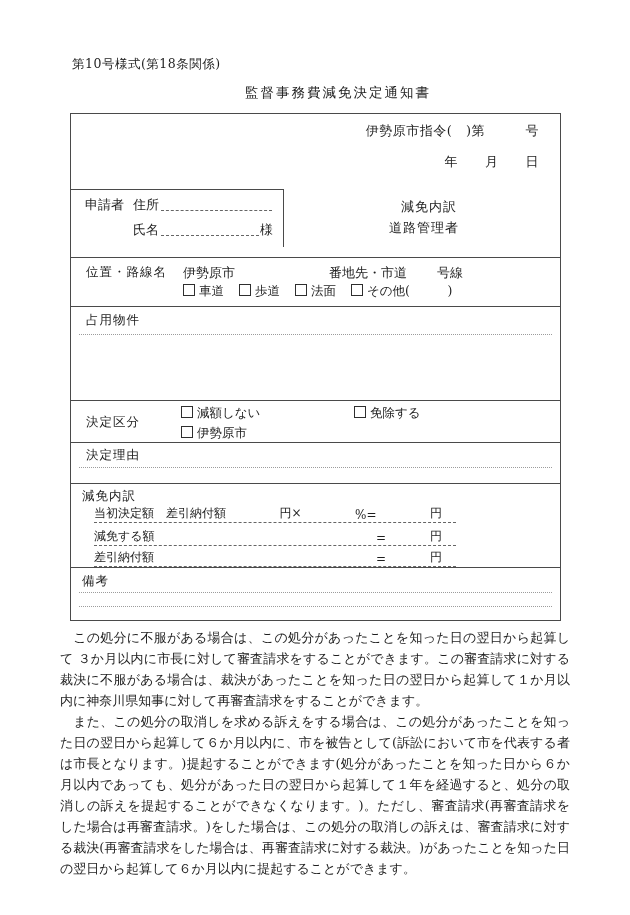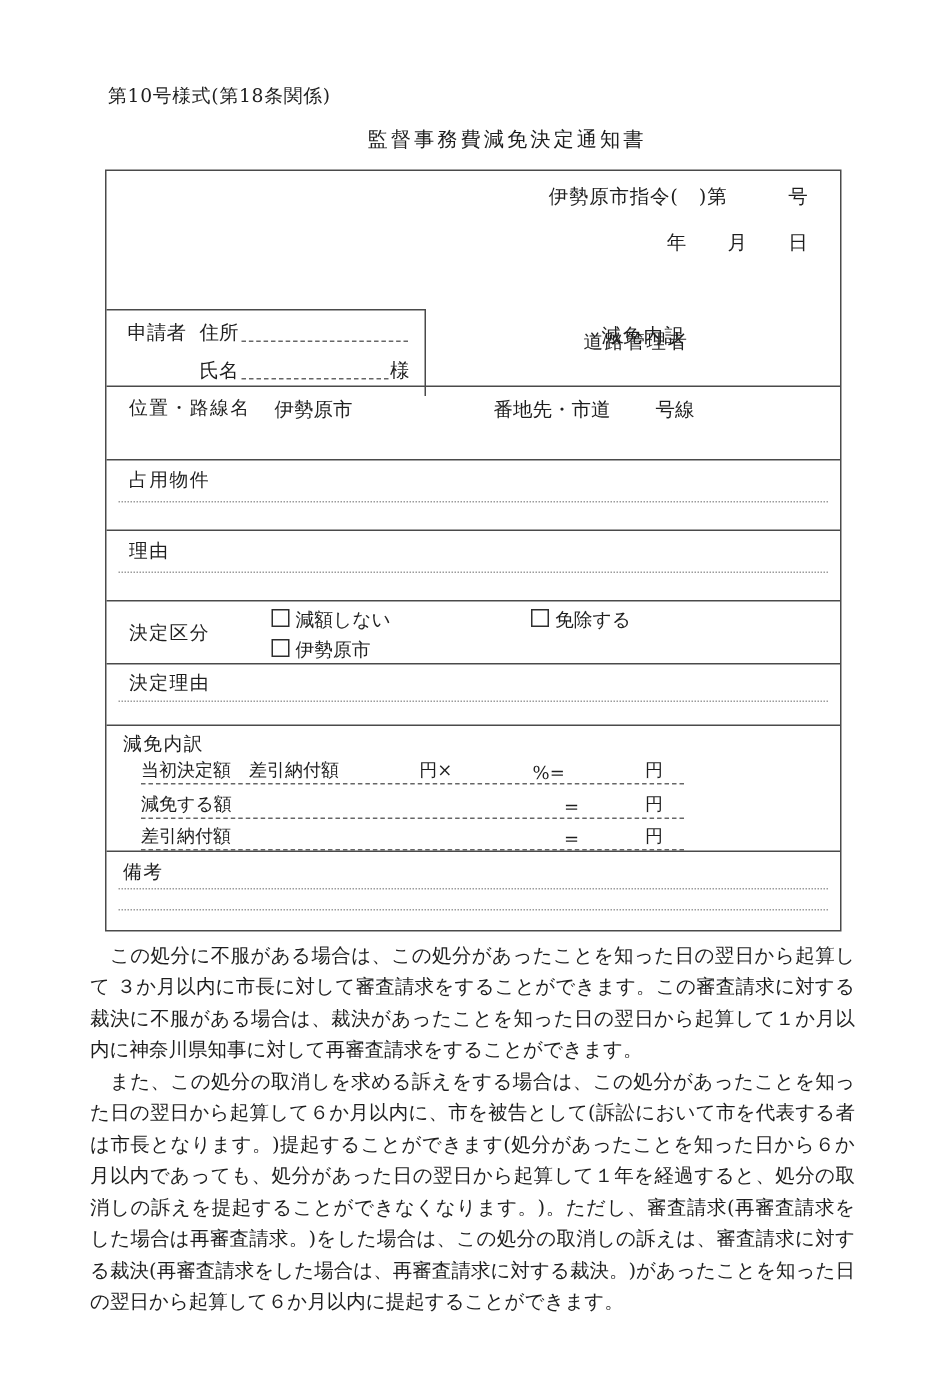--- a/index.html
+++ b/index.html
@@ -11,21 +11,21 @@
   .abs{position:absolute;}
   .form-number{left:72px;top:56px;font-size:12.5px;letter-spacing:.5px;}
   .doc-title{left:0;right:0;top:84px;text-align:center;font-size:13.5px;letter-spacing:2px;}
   .form-box{left:70px;top:113px;width:489px;height:506px;border:1px solid #4a4a4a;}
   .sec{position:absolute;left:0;width:100%;box-sizing:border-box;}
   .bt{border-top:1px solid #4a4a4a;}
   .sec-header{top:0;height:85px;}
   .directive-line{position:absolute;top:8px;right:21px;letter-spacing:.5px;}
   .date-line{position:absolute;top:39px;right:21px;letter-spacing:.5px;}
   .road-admin{position:absolute;top:61px;left:318px;letter-spacing:1px;margin-top:44px;}
-  .sec-applicant{top:92px;height:58px;}
+  .sec-applicant{top:75px;height:58px;}
   .applicant-box{position:absolute;left:0;top:0;width:212px;height:57px;
     border-top:1px solid #4a4a4a;border-right:1px solid #4a4a4a;}
   .ap-row{position:absolute;left:14px;width:188px;display:flex;align-items:flex-end;}
   .ap-row1{top:6px;}
   .ap-row2{top:31px;}
   .ap-gap{width:9px;flex:0 0 auto;}
   .ap-indent{width:48px;flex:0 0 auto;}
   .dash-fill{flex:1 1 auto;border-bottom:1px dashed #666;margin:0 1px 3px 2px;height:1px;}
   .mayor{position:absolute;left:330px;top:9px;letter-spacing:1px;}
   .row-label{position:absolute;left:15px;font-size:12.5px;letter-spacing:1px;}
@@ -90,31 +90,33 @@
         </div>
       </div>
       <div class="mayor">減免内訳</div>
     </div>
 
     <div class="sec sec-location bt">
       <span class="row-label" style="top:6px">位置・路線名</span>
       <span class="loc-city">伊勢原市</span>
       <span class="loc-lot">番地先・市道</span>
       <span class="loc-route">号線</span>
+      <div class="cb-row">
+        <span><i class="cbx"></i><span>車道</span></span>
+        <span><i class="cbx"></i><span>歩道</span></span>
+        <span><i class="cbx"></i><span>法面</span></span>
+        <span><i class="cbx"></i><span>その他(　　　)</span></span>
+      </div>
     </div>
 
     <div class="sec sec-occupancy bt">
       <span class="row-label" style="top:5px">占用物件</span>
       <div class="dotted-line" style="top:27px"></div>
     </div>
 
-    <div class="sec sec-reason bt">
-      <span class="row-label" style="top:5px">理由</span>
-      <div class="dotted-line" style="top:27px"></div>
-    </div>
 
     <div class="sec sec-decision bt">
       <span class="row-label dec-label">決定区分</span>
       <div class="dec-grid">
         <span><i class="cbx"></i><span>減額しない</span></span>
         <span><i class="cbx"></i><span>免除する</span></span>
         <span><i class="cbx"></i><span>伊勢原市</span></span>
       </div>
     </div>
 

